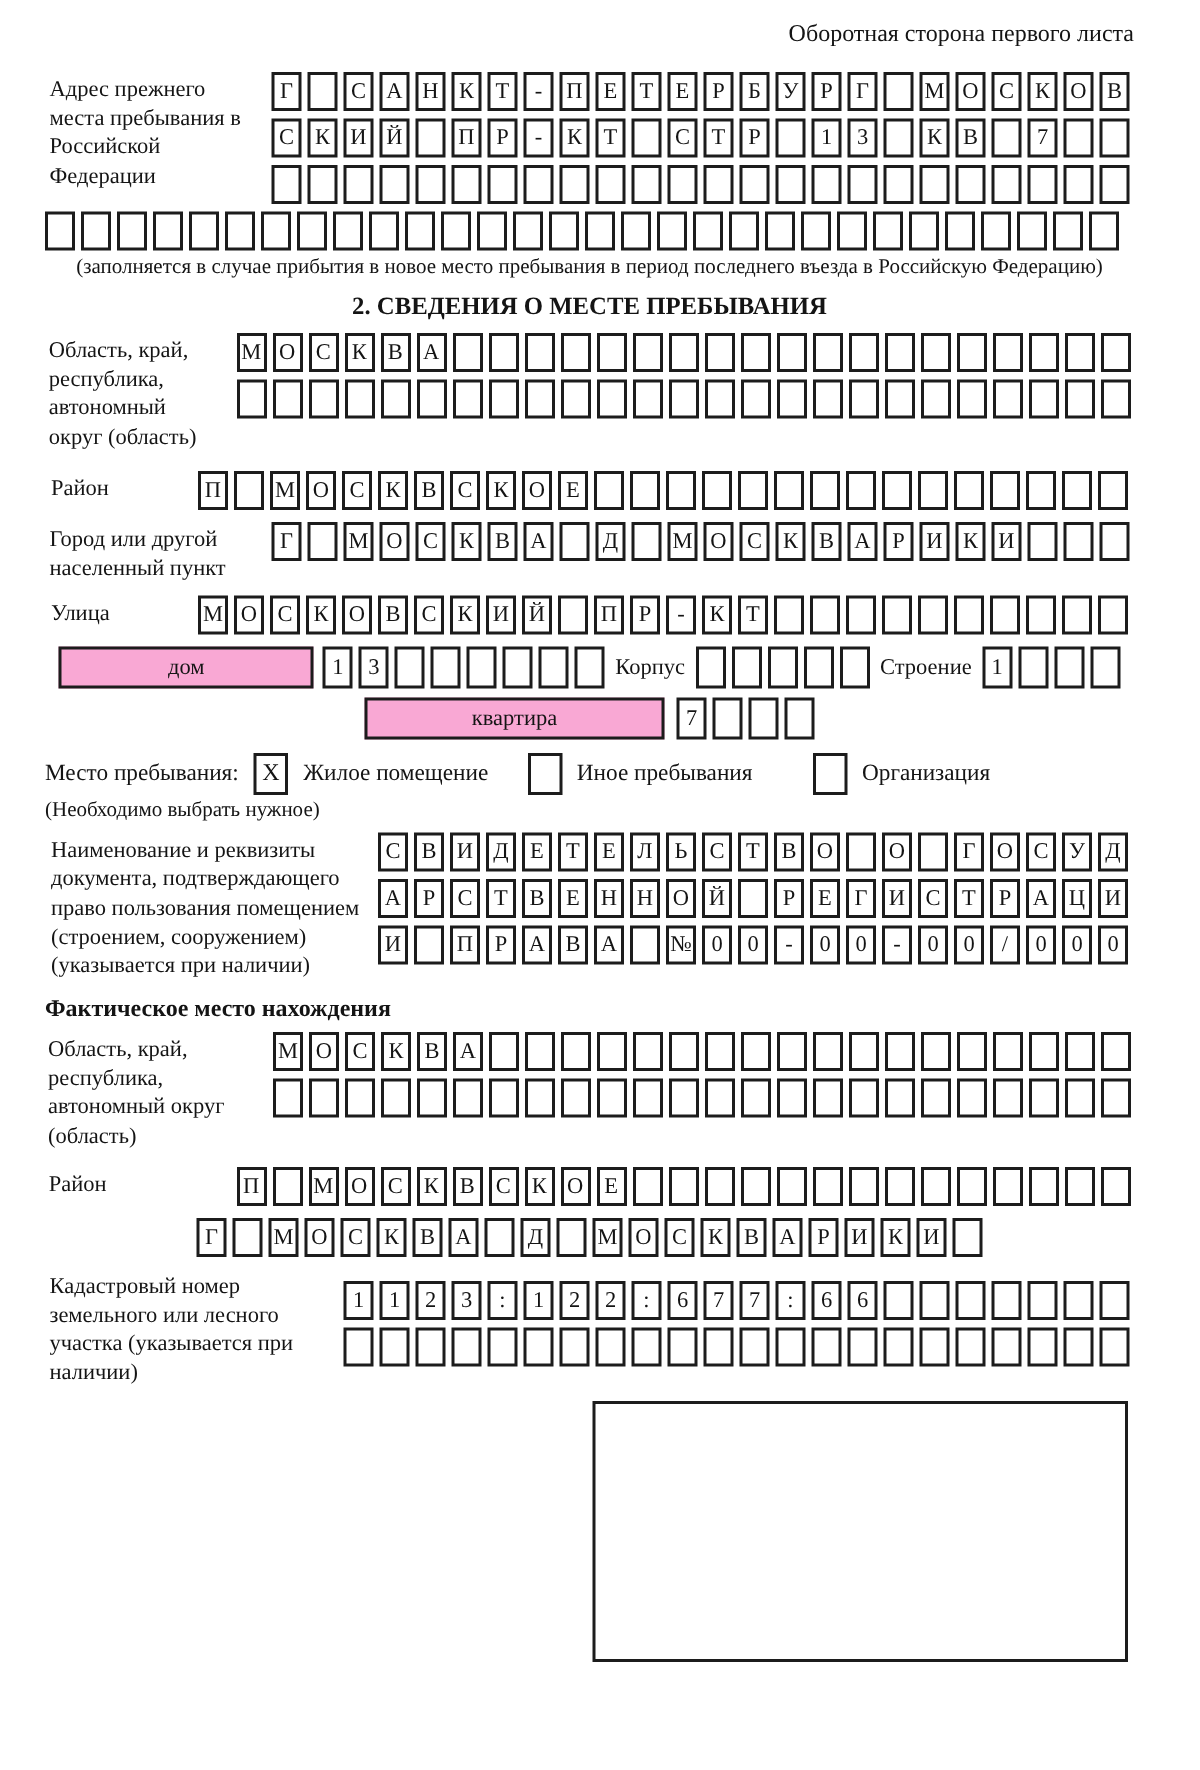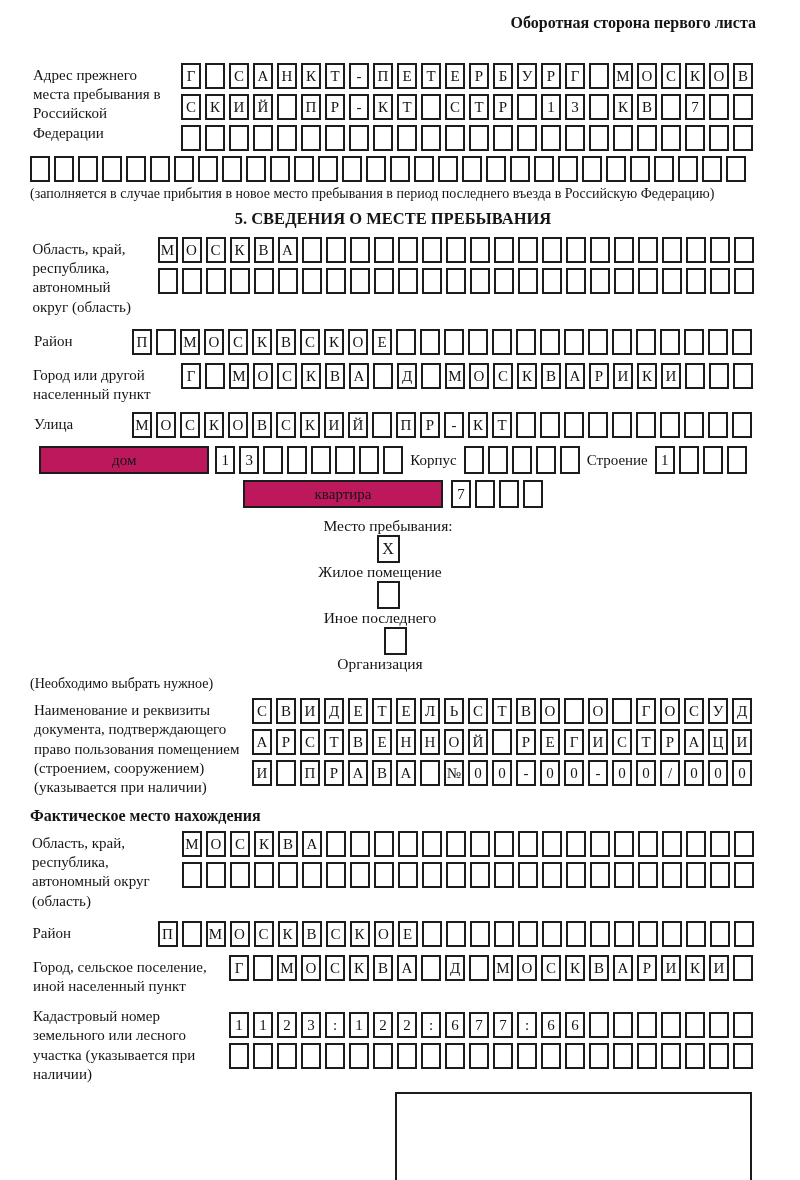--- a/index.html
+++ b/index.html
@@ -4,50 +4,50 @@
 <style>
   * { margin:0; padding:0; box-sizing:border-box; }
   html,body { background:#fff; }
   body {
     width:800px; height:1180px;
     font-family:"Liberation Serif","DejaVu Serif",serif;
     color:#141414; overflow:hidden;
   }
   .page { width:800px; height:1180px; padding:14px 44px 0 30px; position:relative; }
 
-  .header-right { text-align:right; font-size:16px; margin-bottom:31px;font-weight:bold; }
+  .header-right { text-align:right; font-size:16px; margin-bottom:16px; }
 
   .frow { display:flex; align-items:flex-start;justify-content:center; }
   .flabel { flex:0 0 auto; font-size:15px; line-height:1.28; padding-top:3px; padding-right:8px; }
   .gridcol { display:flex; flex-direction:column; gap:5px; }
   .grid { display:flex; gap:4px; }
   .cell {
     flex:0 0 auto; width:20px; height:26px;
     border:2px solid #1c1c1c; background:#fff;
     font-size:15px; line-height:22px; text-align:center;
   }
   .lw148 { width:148px; } .lw125 { width:125px; } .lw98 { width:98px; }
   .lw218 { width:218px; } .lw150 { width:150px; } .lw196 { width:196px; }
 
-  .note-center { text-align:left; font-size:14px; margin-top:4px; }
+  .note-center { text-align:center; font-size:14px; margin-top:4px; }
   .note-left   { font-size:14.5px; margin-top:5px; }
   .section-title { text-align:center; font-weight:bold; font-size:16.5px; margin:7px 0 8px 0; }
 
   .mt6{margin-top:6px;} .mt8{margin-top:8px;} .mt10{margin-top:10px;} .mt12{margin-top:12px;}
 
   .wbox {
     flex:0 0 auto; border:2px solid #1c1c1c; height:28px;
-    text-align:center; font-size:15px; line-height:24px; background:#be185d;
+    text-align:center; font-size:15px; line-height:24px; background:#f9a8d4;
   }
   .wbox.house { width:170px; margin-right:6px; }
   .wbox.apt   { width:200px; margin-right:8px; }
   .inline-lbl { font-size:15px; line-height:28px; padding:0 7px; flex:0 0 auto; }
   .tallrow .cell { height:28px; line-height:24px; }
 
-  .stayrow { display:flex; align-items:center; margin-top:9px;flex-direction:column; }
+  .stayrow { display:flex; align-items:center; margin-top:9px; }
   .stayrow .stay-label { font-size:15.5px; margin-right:10px; }
   .cbox {
     flex:0 0 auto; width:23px; height:28px; border:2px solid #1c1c1c;
     text-align:center; font-size:16px; line-height:24px; margin-right:10px;
   }
   .opt-label { font-size:15.5px; margin-right:26px; }
   .stay-note { width:580px; text-align:left; font-size:14px; margin-top:3px; }
 
   .fact-title { text-align:left; font-weight:bold; font-size:16px; margin-top:10px; }
   .fact-note { text-align:center; font-size:14.5px; line-height:1.45; margin-top:6px; }
@@ -174,21 +174,21 @@
       <span class="cell"></span>
       <span class="cell"></span>
       <span class="cell"></span>
       <span class="cell"></span>
       <span class="cell"></span>
       <span class="cell"></span>
       <span class="cell"></span>
     </div>
   <div class="note-center">(заполняется в случае прибытия в новое место пребывания в период последнего въезда в Российскую Федерацию)</div>
 
-  <div class="section-title">5. СВЕДЕНИЯ О МЕСТЕ ПРЕБЫВАНИЯ</div>
+  <div class="section-title">2. СВЕДЕНИЯ О МЕСТЕ ПРЕБЫВАНИЯ</div>
 
   <div class="frow">
     <div class="flabel lw125">Область, край, республика, автономный округ (область)</div>
     <div class="gridcol">
       <div class="grid">
           <span class="cell">М</span>
           <span class="cell">О</span>
           <span class="cell">С</span>
           <span class="cell">К</span>
           <span class="cell">В</span>
@@ -374,21 +374,21 @@
         <span class="cell"></span>
         <span class="cell"></span>
       </div>
   </div>
 
   <div class="stayrow">
     <span class="stay-label">Место пребывания:</span>
     <span class="cbox">X</span>
     <span class="opt-label">Жилое помещение</span>
     <span class="cbox"></span>
-    <span class="opt-label">Иное последнего</span>
+    <span class="opt-label">Иное пребывания</span>
     <span class="cbox" style="margin-left:14px;"></span>
     <span class="opt-label">Организация</span>
   </div>
   <div class="stay-note">(Необходимо выбрать нужное)</div>
 
   <div class="frow mt6">
     <div class="flabel lw218">Наименование и реквизиты документа, подтверждающего право пользования помещением (строением, сооружением) (указывается при наличии)</div>
     <div class="gridcol">
       <div class="grid">
           <span class="cell">С</span>
@@ -547,21 +547,20 @@
         <span class="cell"></span>
         <span class="cell"></span>
         <span class="cell"></span>
         <span class="cell"></span>
         <span class="cell"></span>
         <span class="cell"></span>
       </div>
   </div>
 
   <div class="frow mt8">
-    <div class="flabel lw196">Город, сельское поселение, иной населенный пункт</div>
     <div class="grid">
         <span class="cell">Г</span>
         <span class="cell"></span>
         <span class="cell">М</span>
         <span class="cell">О</span>
         <span class="cell">С</span>
         <span class="cell">К</span>
         <span class="cell">В</span>
         <span class="cell">А</span>
         <span class="cell"></span>

